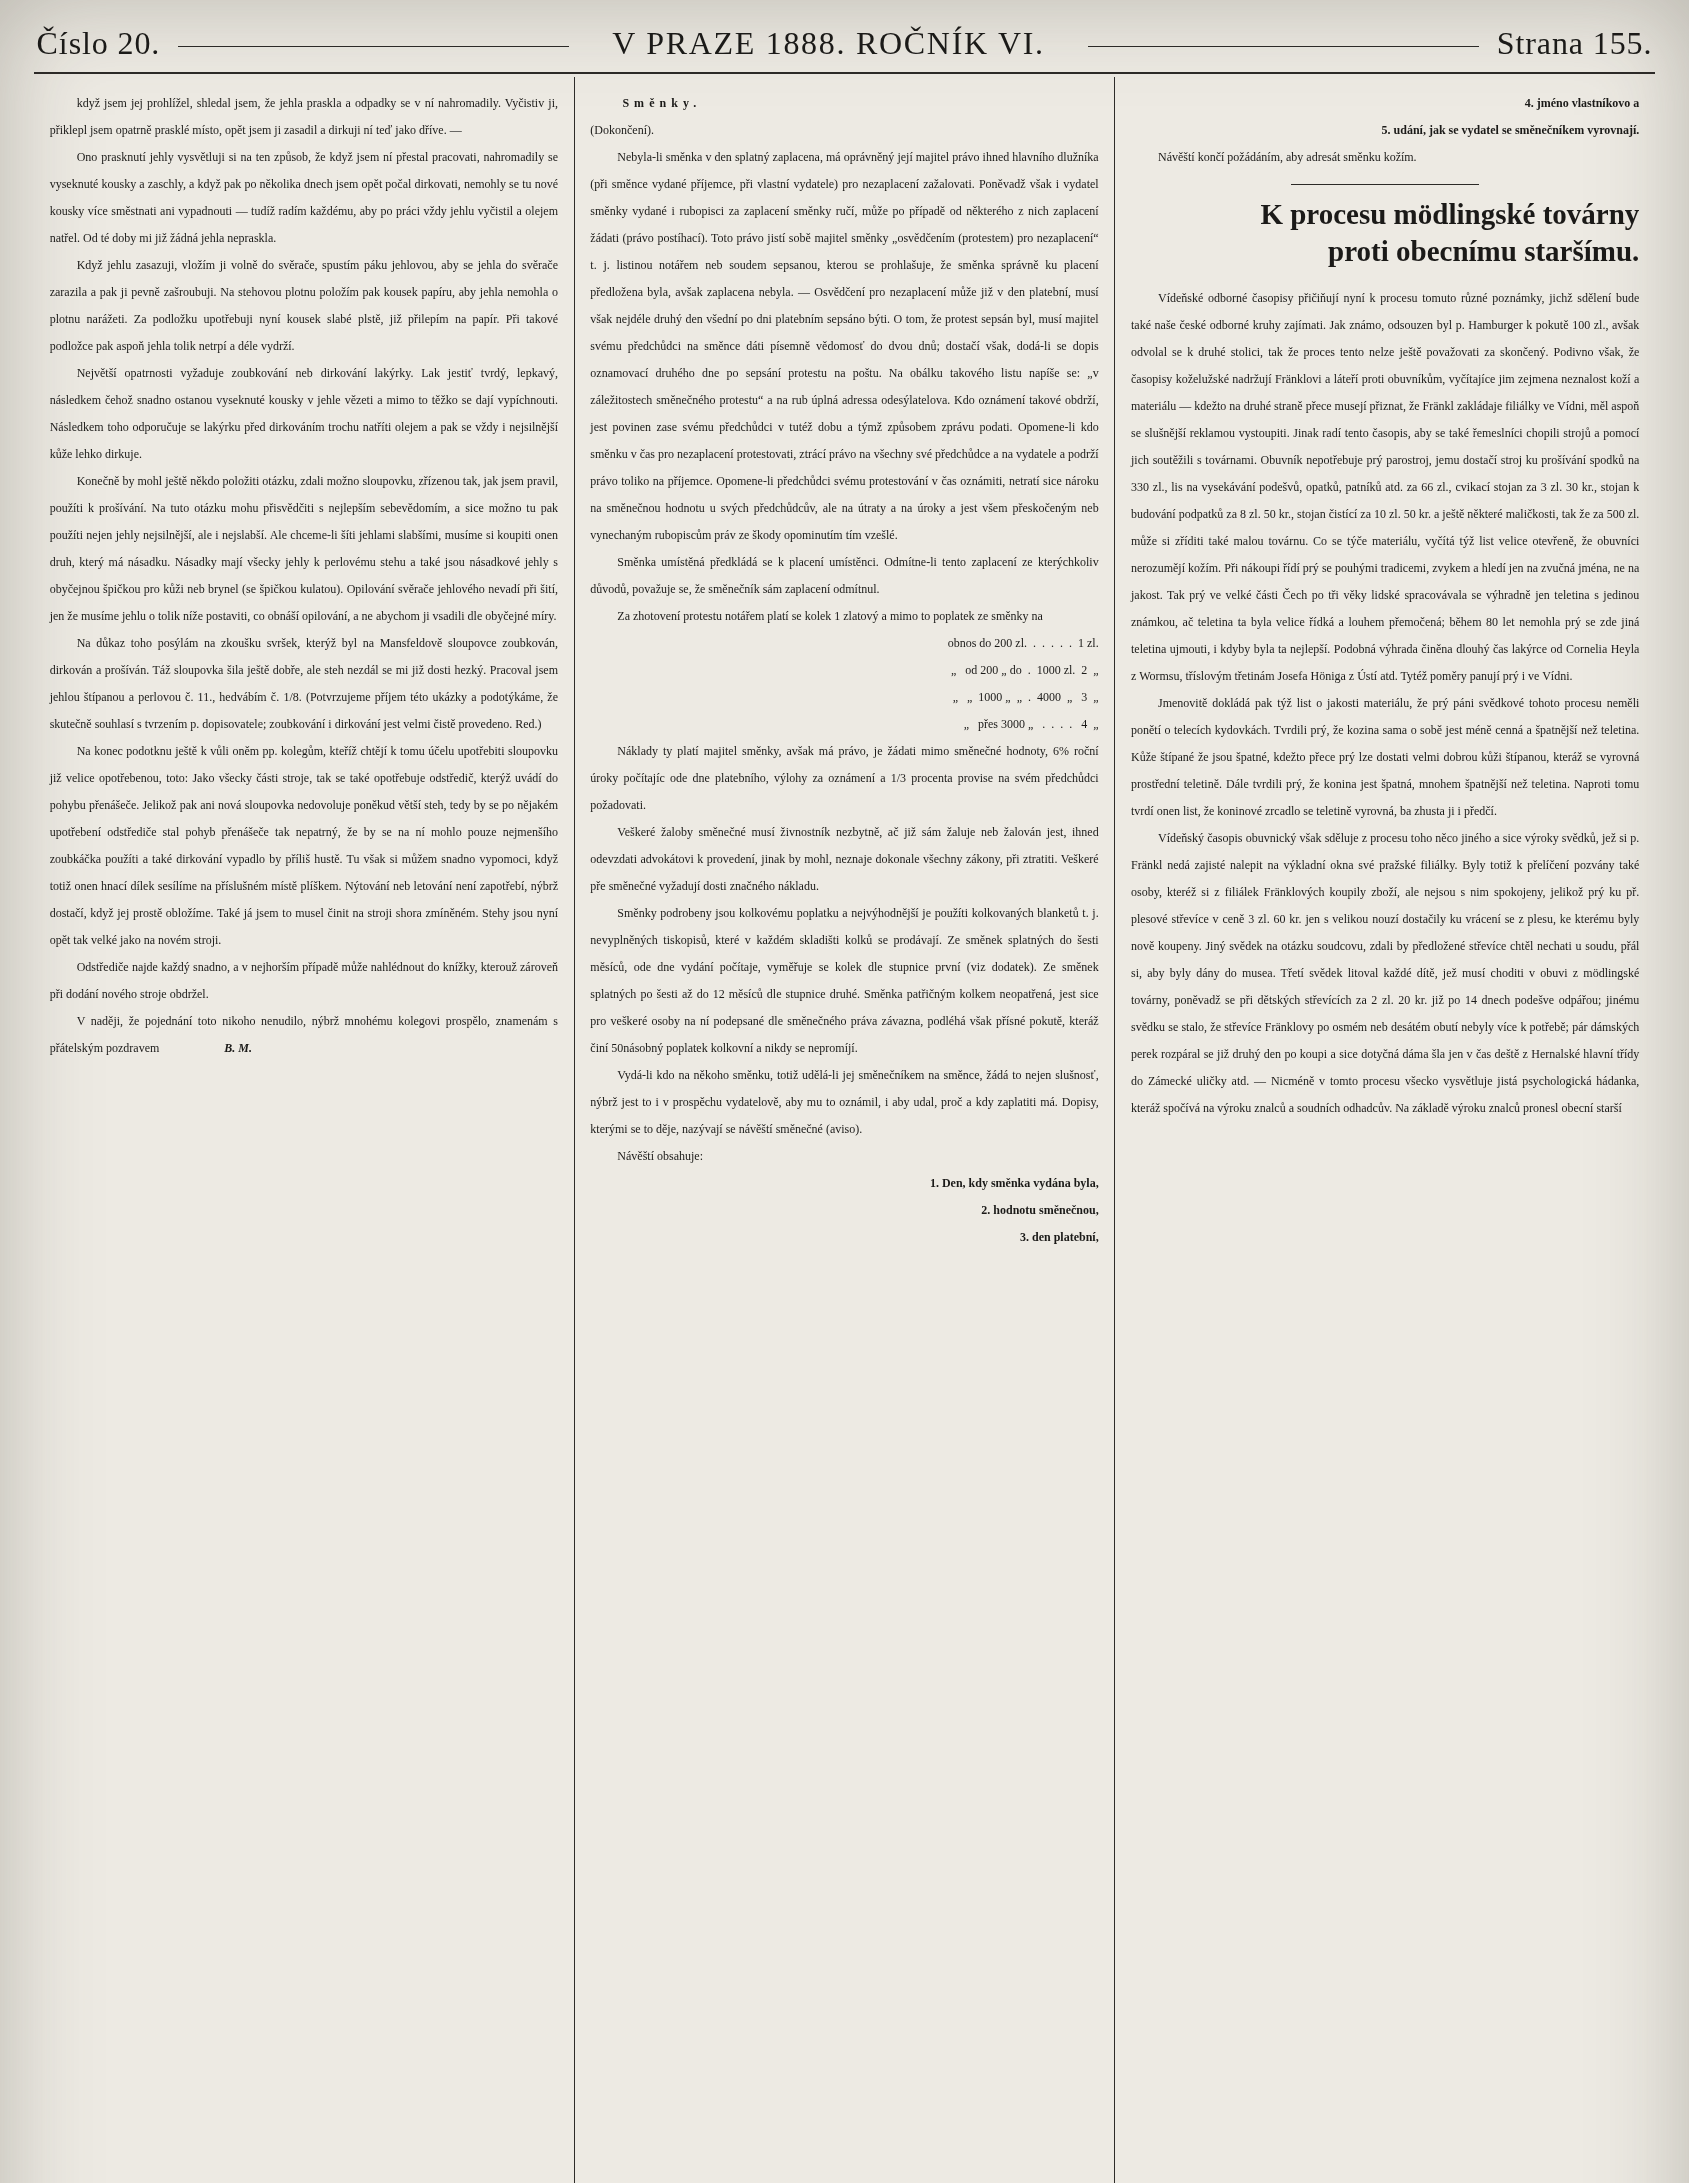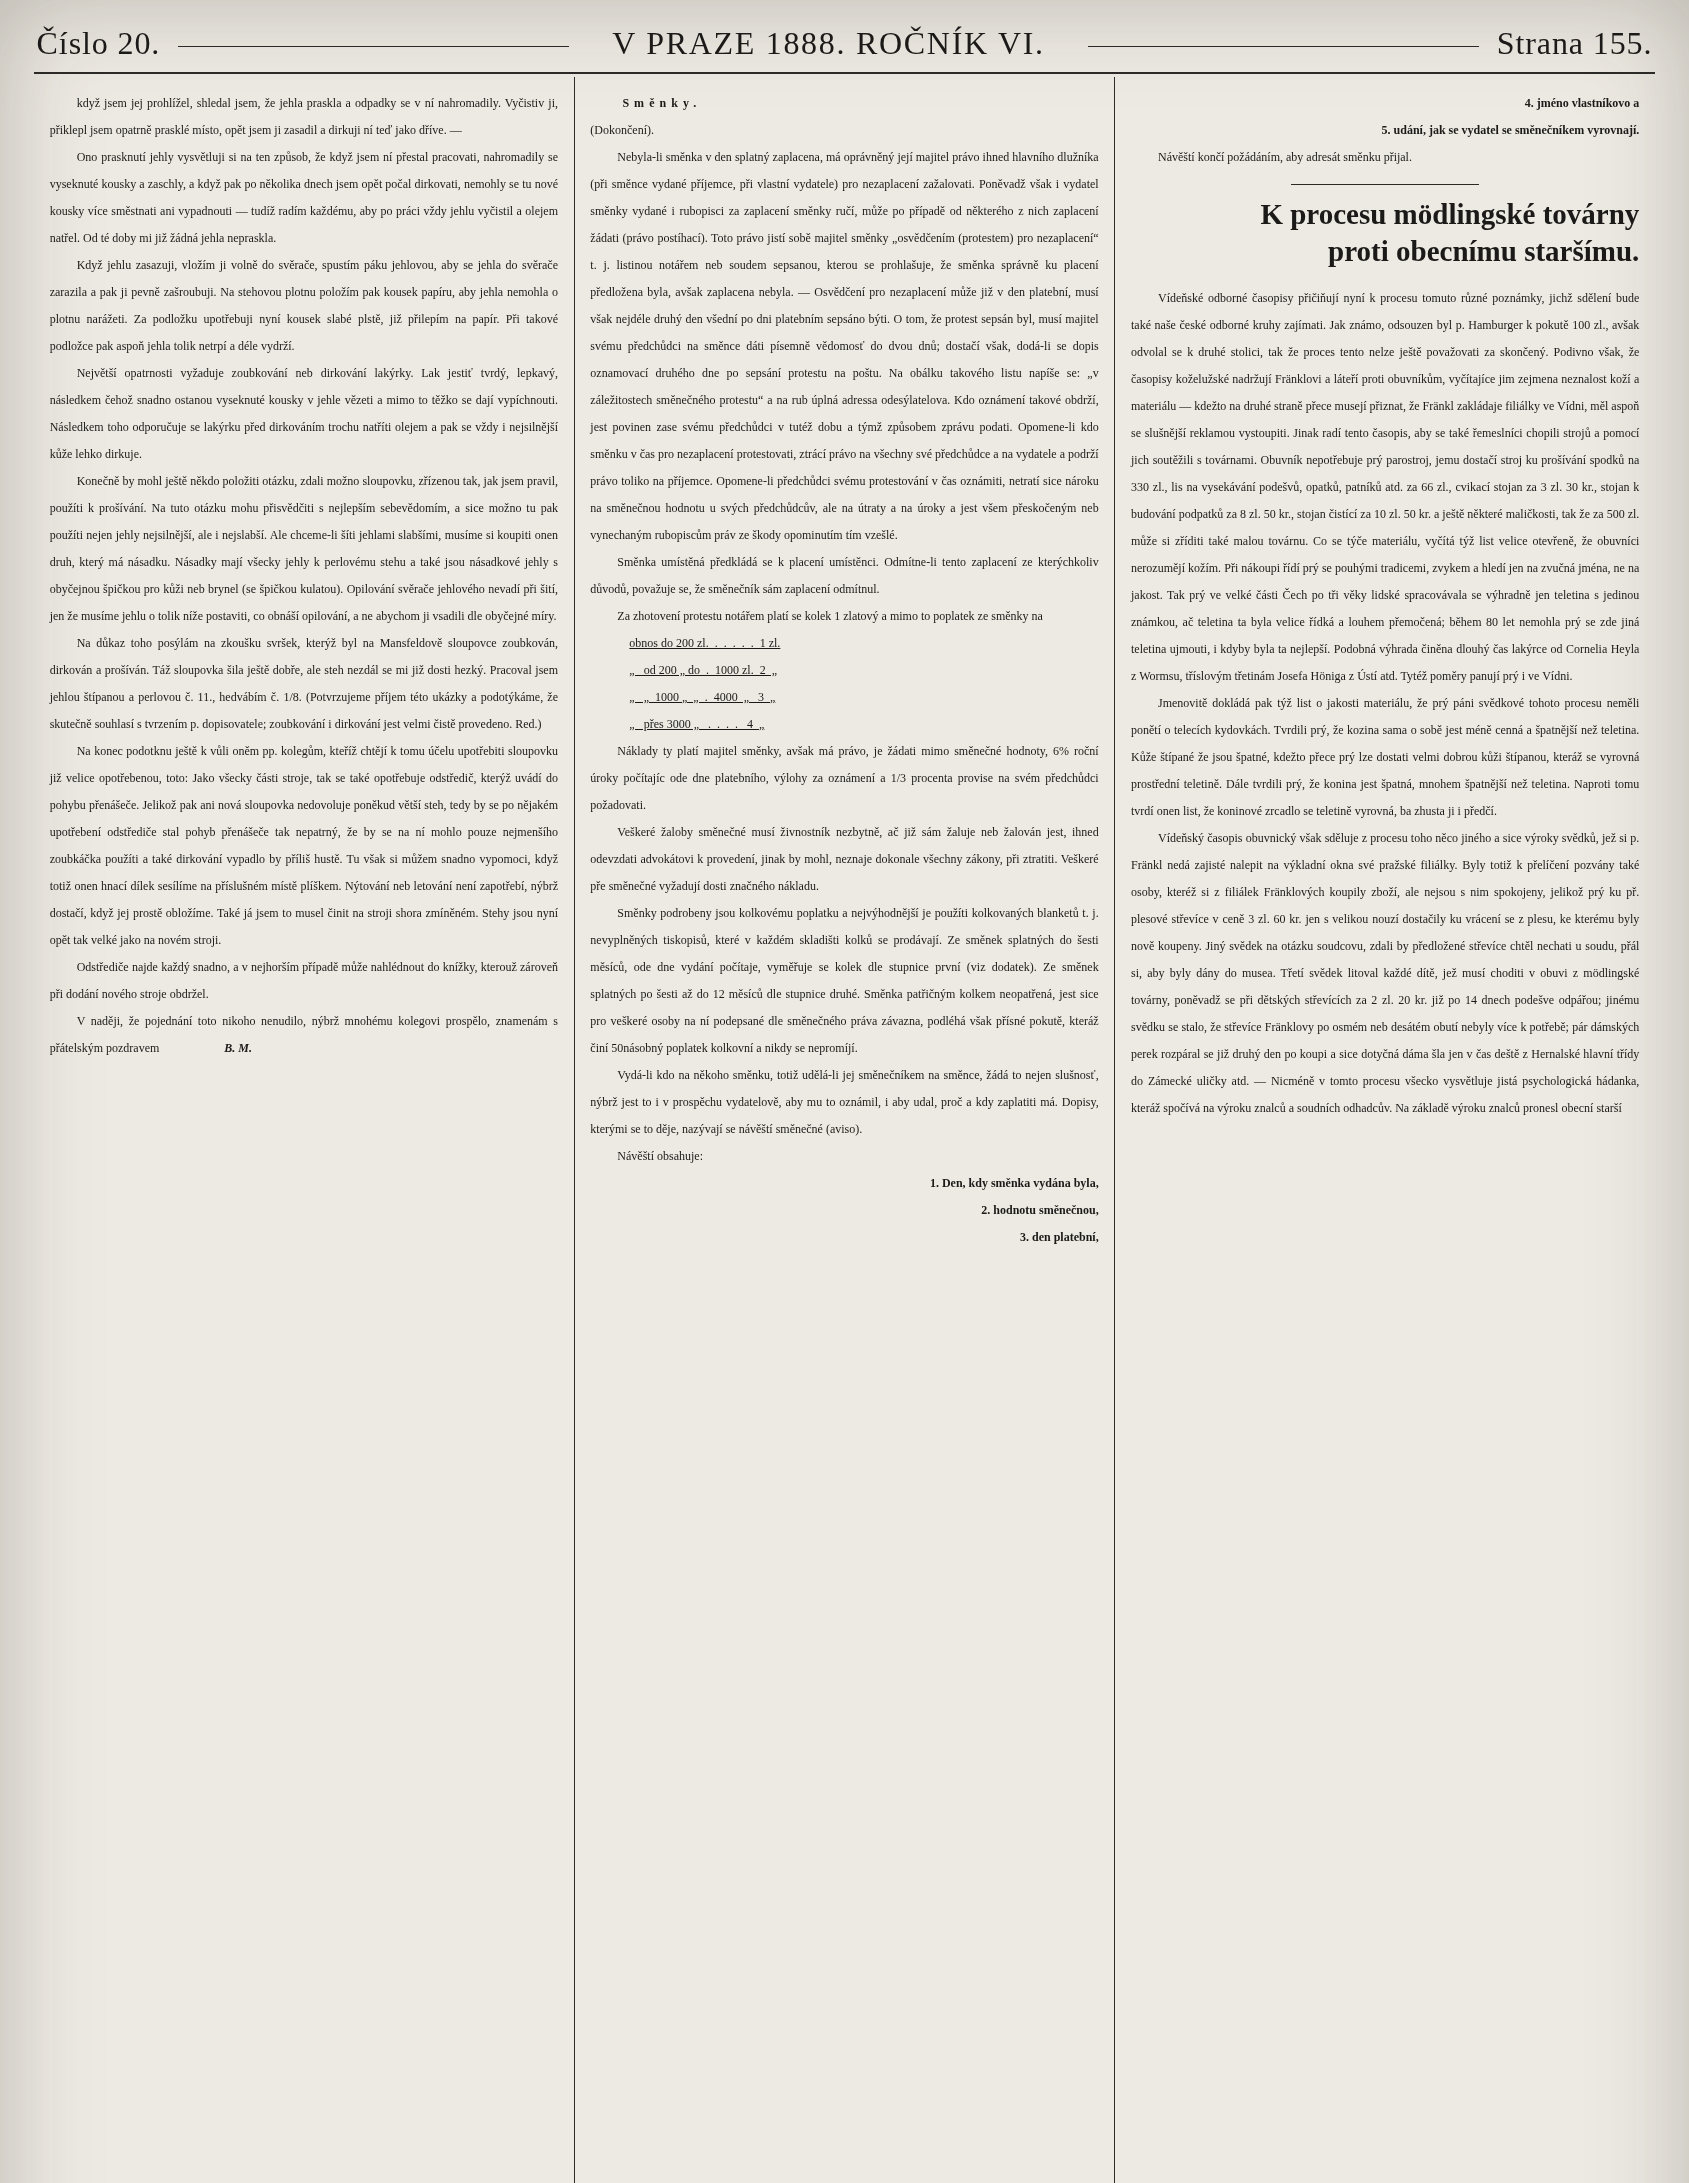--- a/index.html
+++ b/index.html
@@ -71,25 +71,24 @@
     line-height: 27px;
     text-align: justify;
     text-indent: 27px;
   }
   p.no-indent { text-indent: 0; }
   p.list-line {
     text-align: right;
     font-weight: bold;
   }
   p.tariff-line {
-    text-align: left;
+    text-align: right;
     text-indent: 0;
     padding-left: 39px;
     white-space: pre;
-    text-decoration: underline;
   }
   .sig {
     font-weight: 700;
     font-style: italic;
     margin-left: 65px;
     white-space: nowrap;
   }
   
   .art-title {
     margin: 11.4px 0 1.7px;
@@ -175,21 +174,21 @@
           <p class="list-line">2. hodnotu směnečnou,</p>
           <p class="list-line">3. den platební,</p>
         </div>
     </div>
 
     <div class="col">
       <div>
           <p class="list-line">4. jméno vlastníkovo a</p>
           <p class="list-line">5. udání, jak se vydatel se směnečníkem vyrovnají.</p>
         </div>
-      <p class="para">Návěští končí požádáním, aby adresát směnku přijal.</p>
+      <p class="para">Návěští končí požádáním, aby adresát směnku kožím.</p>
       <div class="short-rule"></div>
       <h2 class="art2-title">
         <span>K procesu mödlingské továrny</span>
         <span>proti obecnímu staršímu.</span>
       </h2>
       <div>
           <p class="para">Vídeňské odborné časopisy přičiňují nyní k procesu tomuto různé poznámky, jichž sdělení bude také naše české odborné kruhy zajímati. Jak známo, odsouzen byl p. Hamburger k pokutě 100 zl., avšak odvolal se k druhé stolici, tak že proces tento nelze ještě považovati za skončený. Podivno však, že časopisy koželužské nadržují Fränklovi a láteří proti obuvníkům, vyčítajíce jim zejmena neznalost koží a materiálu — kdežto na druhé straně přece musejí přiznat, že Fränkl zakládaje filiálky ve Vídni, měl aspoň se slušnější reklamou vystoupiti. Jinak radí tento časopis, aby se také řemeslníci chopili strojů a pomocí jich soutěžili s továrnami. Obuvník nepotřebuje prý parostroj, jemu dostačí stroj ku prošívání spodků na 330 zl., lis na vysekávání podešvů, opatků, patníků atd. za 66 zl., cvikací stojan za 3 zl. 30 kr., stojan k budování podpatků za 8 zl. 50 kr., stojan čistící za 10 zl. 50 kr. a ještě některé maličkosti, tak že za 500 zl. může si zříditi také malou továrnu. Co se týče materiálu, vyčítá týž list velice otevřeně, že obuvníci nerozumějí kožím. Při nákoupi řídí prý se pouhými tradicemi, zvykem a hledí jen na zvučná jména, ne na jakost. Tak prý ve velké části Čech po tři věky lidské spracovávala se výhradně jen teletina s jedinou známkou, ač teletina ta byla velice řídká a louhem přemočená; během 80 let nemohla prý se zde jiná teletina ujmouti, i kdyby byla ta nejlepší. Podobná výhrada činěna dlouhý čas lakýrce od Cornelia Heyla z Wormsu, tříslovým třetinám Josefa Höniga z Ústí atd. Tytéž poměry panují prý i ve Vídni.</p>
           <p class="para">Jmenovitě dokládá pak týž list o jakosti materiálu, že prý páni svědkové tohoto procesu neměli ponětí o telecích kydovkách. Tvrdili prý, že kozina sama o sobě jest méně cenná a špatnější než teletina. Kůže štípané že jsou špatné, kdežto přece prý lze dostati velmi dobrou kůži štípanou, kteráž se vyrovná prostřední teletině. Dále tvrdili prý, že konina jest špatná, mnohem špatnější než teletina. Naproti tomu tvrdí onen list, že koninové zrcadlo se teletině vyrovná, ba zhusta ji i předčí.</p>
           <p class="para">Vídeňský časopis obuvnický však sděluje z procesu toho něco jiného a sice výroky svědků, jež si p. Fränkl nedá zajisté nalepit na výkladní okna své pražské filiálky. Byly totiž k přelíčení pozvány také osoby, kteréž si z filiálek Fränklových koupily zboží, ale nejsou s nim spokojeny, jelikož prý ku př. plesové střevíce v ceně 3 zl. 60 kr. jen s velikou nouzí dostačily ku vrácení se z plesu, ke kterému byly nově koupeny. Jiný svědek na otázku soudcovu, zdali by předložené střevíce chtěl nechati u soudu, přál si, aby byly dány do musea. Třetí svědek litoval každé dítě, jež musí choditi v obuvi z mödlingské továrny, poněvadž se při dětských střevících za 2 zl. 20 kr. již po 14 dnech podešve odpářou; jinému svědku se stalo, že střevíce Fränklovy po osmém neb desátém obutí nebyly více k potřebě; pár dámských perek rozpáral se již druhý den po koupi a sice dotyčná dáma šla jen v čas deště z Hernalské hlavní třídy do Zámecké uličky atd. — Nicméně v tomto procesu všecko vysvětluje jistá psychologická hádanka, kteráž spočívá na výroku znalců a soudních odhadcův. Na základě výroku znalců pronesl obecní starší</p>
         </div>

